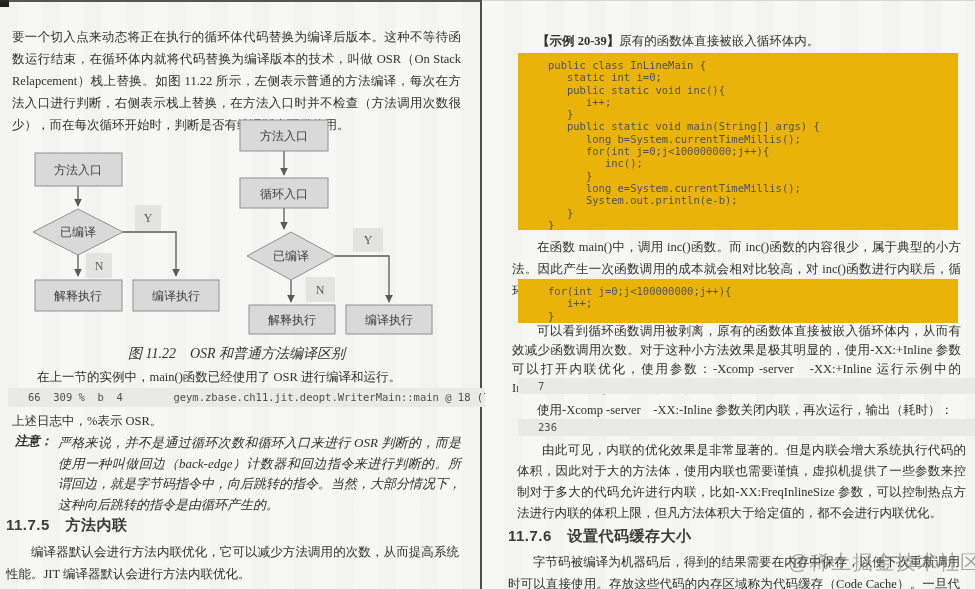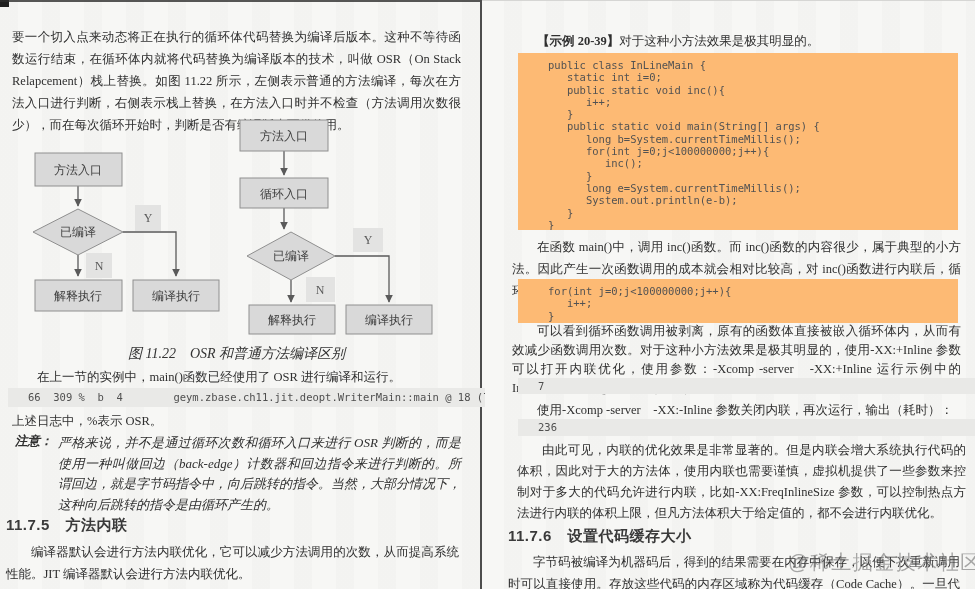--- a/index.html
+++ b/index.html
@@ -20,21 +20,21 @@
   .top-edge-r{left:482px;top:0;width:493px;height:1px;background:#d6d6d4;}
   .corner-mark{left:0;top:0;width:9px;height:7px;background:#1f1f1f;}
   .body-text{font-size:12.5px;line-height:22px;text-align:justify;color:#2f2f2f;}
   .indent{text-indent:2em;}
   .code-bar{
     background:#e9e9e7;font-family:"DejaVu Sans Mono","Liberation Mono",monospace;
     font-size:10.5px;color:#4f4f4f;line-height:18px;padding-left:20px;
     white-space:pre;overflow:hidden;
   }
   pre.code-block{
-    margin:0;background:#fdba74;color:#525252;
+    margin:0;background:#eab308;color:#525252;
     font-family:"DejaVu Sans Mono","Liberation Mono",monospace;
     font-size:10.5px;line-height:12.3px;padding:6px 4px 6px 30px;
     white-space:pre;overflow:hidden;
   }
   .section-heading{
     font-family:"Liberation Sans","DejaVu Sans",sans-serif;
     font-size:15px;font-weight:700;color:#3a3a3a;margin:0;letter-spacing:.5px;
   }
   .note-block{font-style:italic;}
   .note-label{font-weight:700;position:absolute;left:3px;top:0;font-size:12.5px;}
@@ -135,21 +135,21 @@
 <div class="abs note-block" style="left:12px;top:433px;width:449px;">
   <span class="note-label">注意：</span>
   <div class="note-text">严格来说，并不是通过循环次数和循环入口来进行 OSR 判断的，而是使用一种叫做回边（back-edge）计数器和回边指令来进行判断的。所谓回边，就是字节码指令中，向后跳转的指令。当然，大部分情况下，这种向后跳转的指令是由循环产生的。</div>
 </div>
 
 <h2 class="abs section-heading" style="left:6px;top:516px;width:449px;">11.7.5　方法内联</h2>
 
 <div class="abs body-text indent" style="left:6px;top:541px;width:453px;">编译器默认会进行方法内联优化，它可以减少方法调用的次数，从而提高系统性能。JIT 编译器默认会进行方法内联优化。</div>
 
 <div class="abs body-text" style="left:512px;top:30px;width:449px;text-indent:2em;">
-  <span class="example-label">【示例 20-39】</span><span>对于这种小方法效果是极其明显的。</span>
+  <span class="example-label">【示例 20-39】</span><span>原有的函数体直接被嵌入循环体内。</span>
 </div>
 
 <pre class="abs code-block" style="left:518px;top:53px;width:406px;height:165px;">public class InLineMain {
    static int i=0;
    public static void inc(){
       i++;
    }
    public static void main(String[] args) {
       long b=System.currentTimeMillis();
       for(int j=0;j&lt;100000000;j++){

